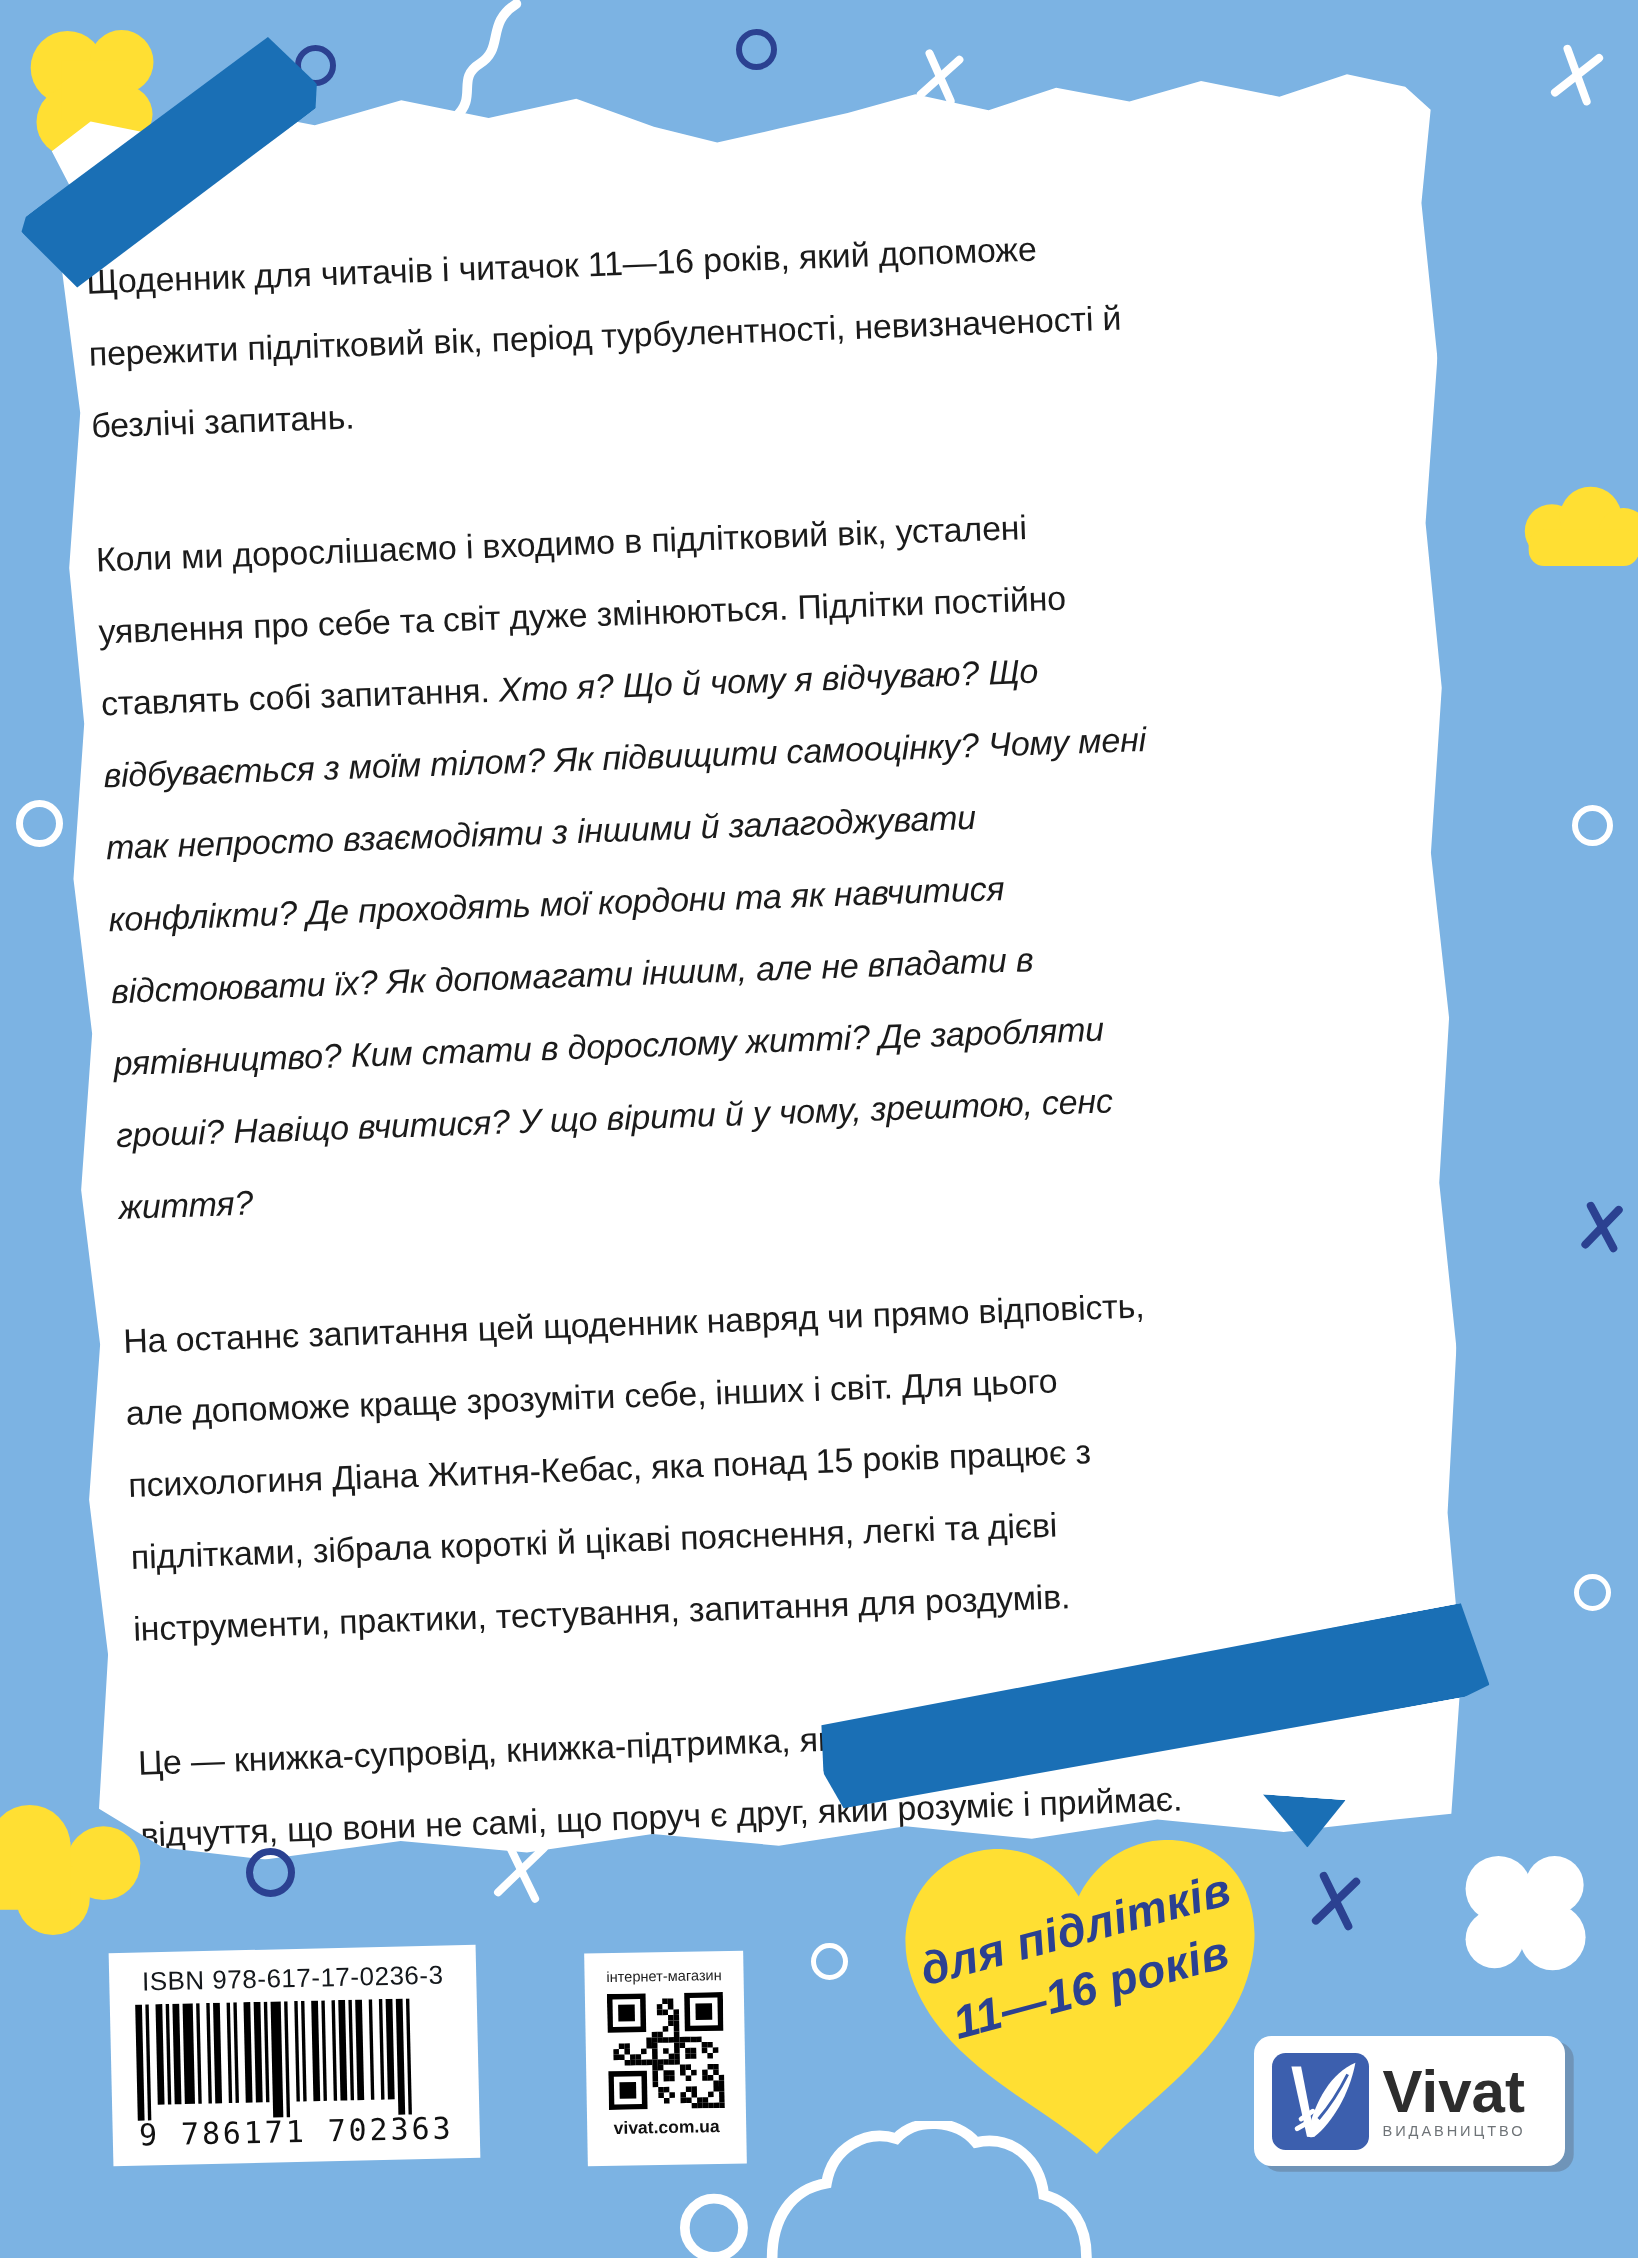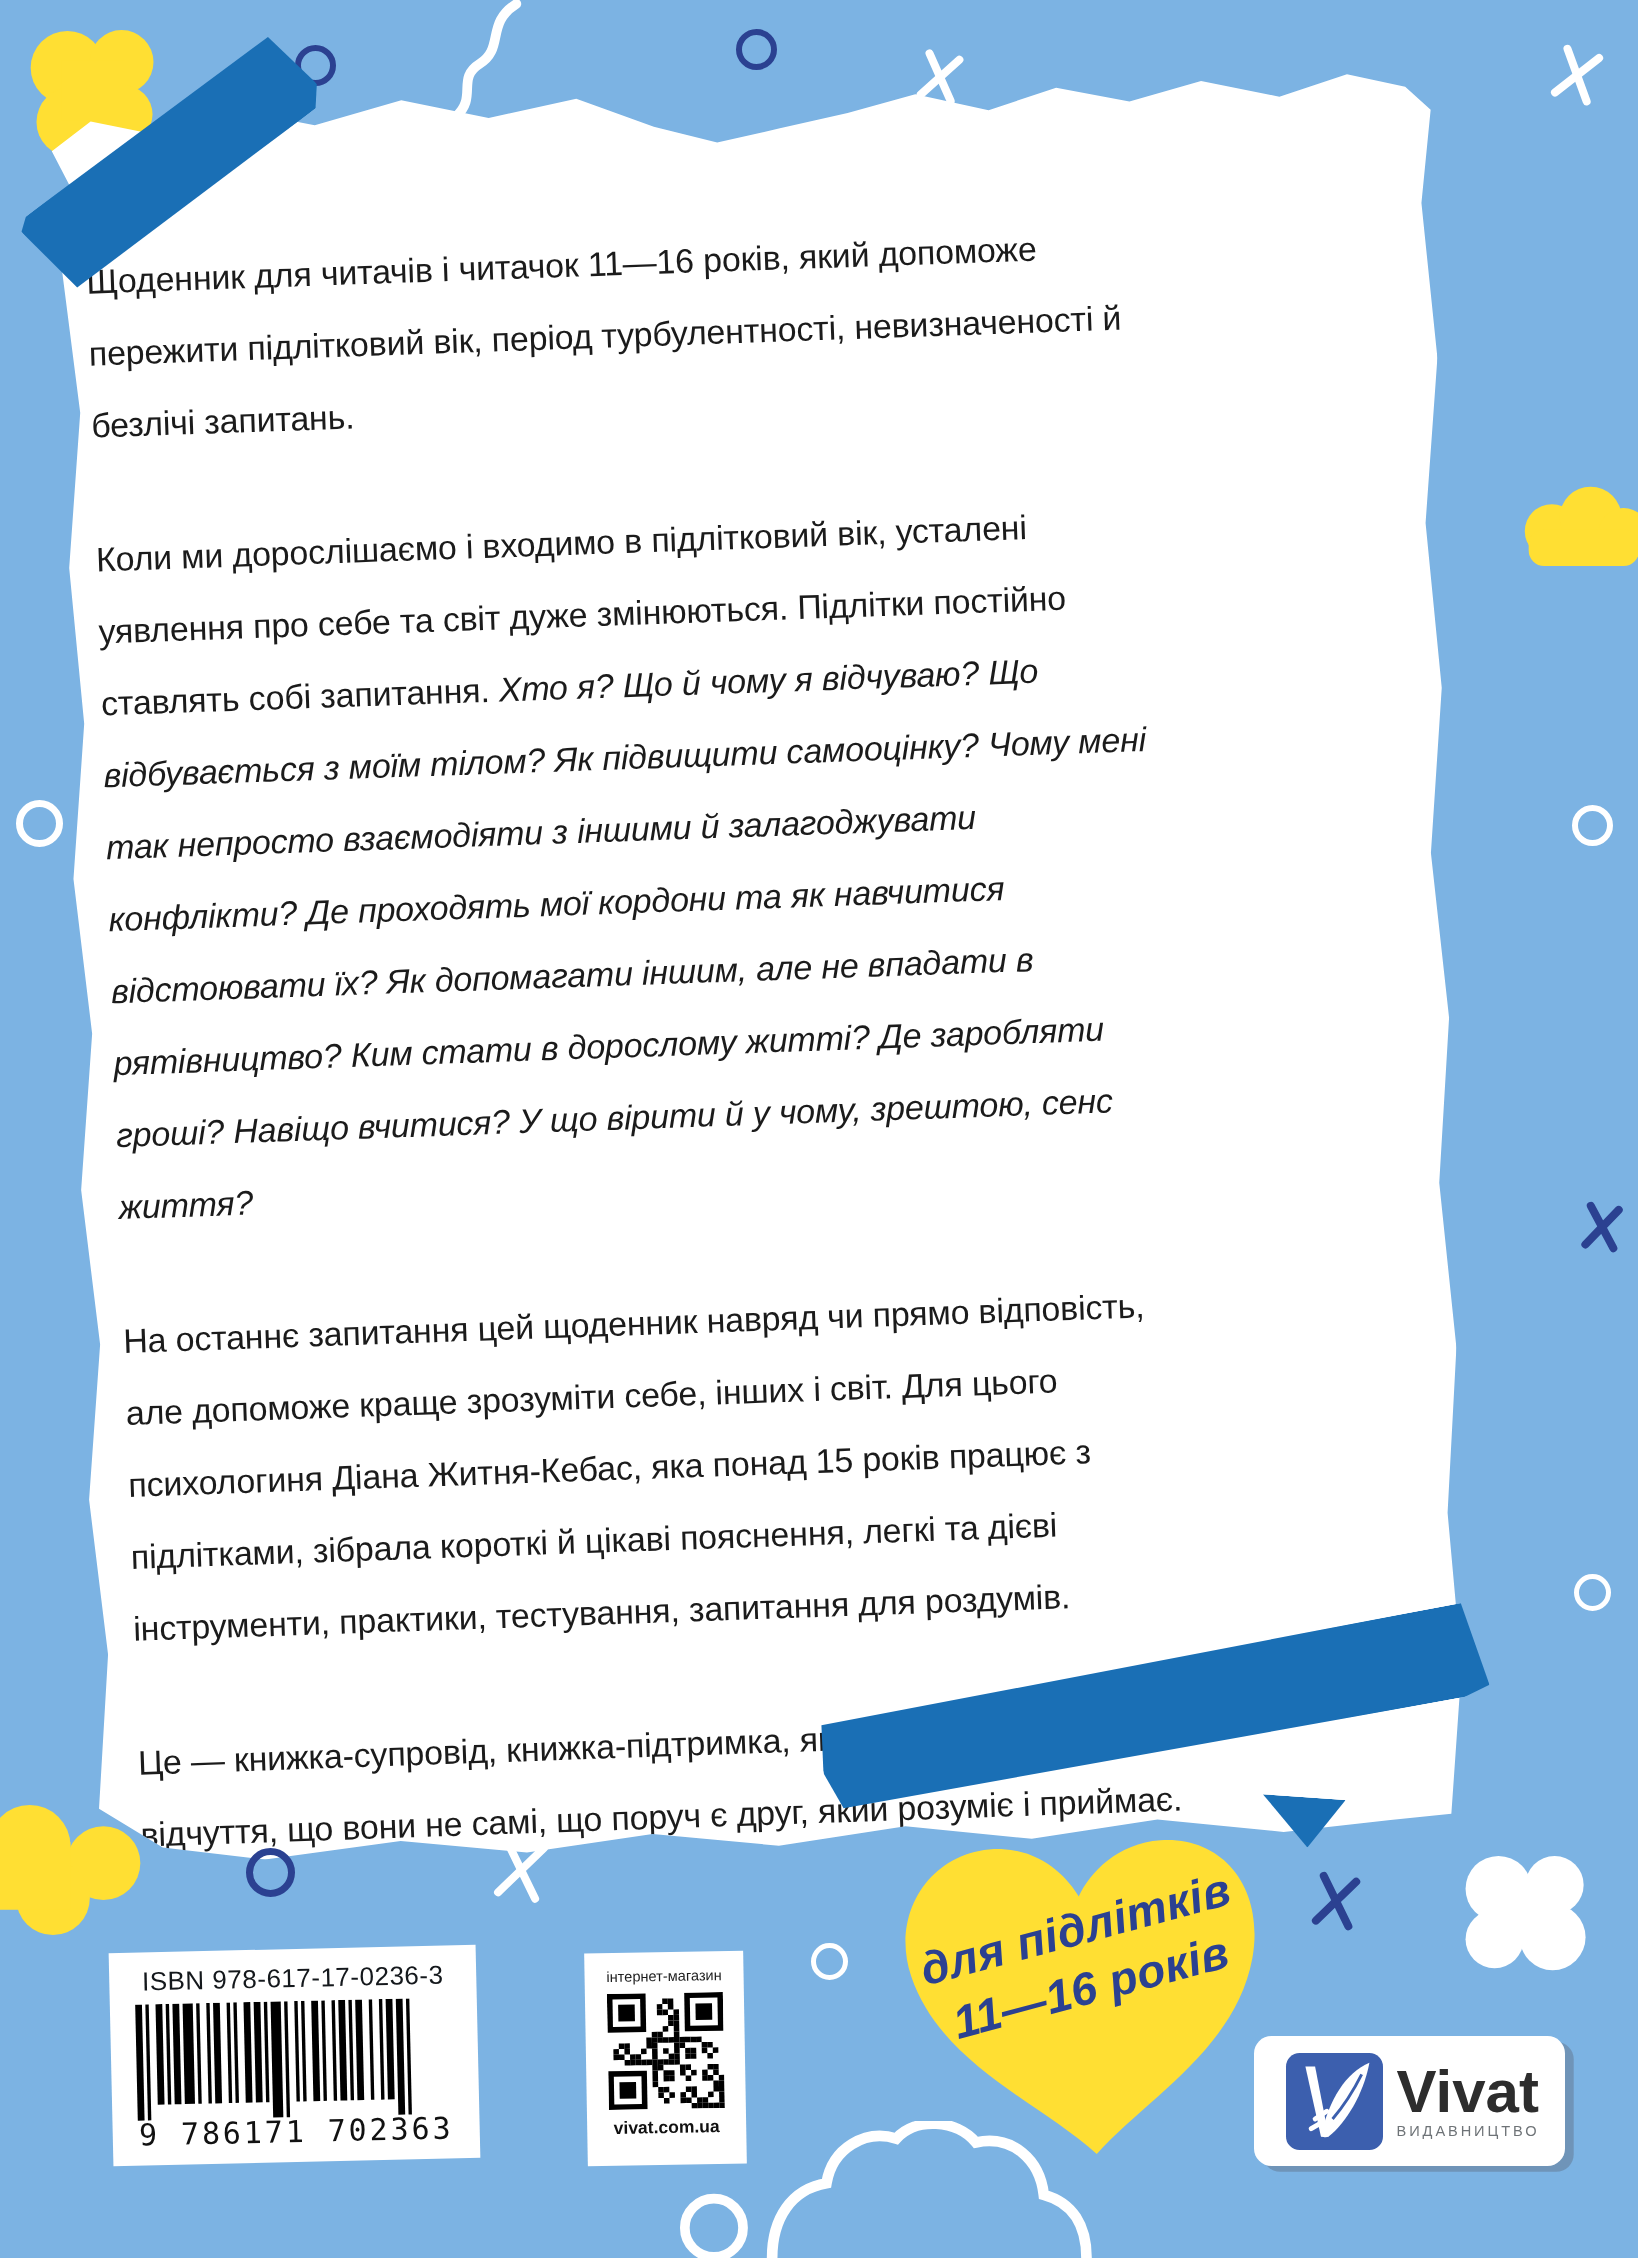--- a/index.html
+++ b/index.html
@@ -48,21 +48,21 @@
   .qr-title{font-size:14.6px;color:#1c1c1c;}
   .qr-url{font-size:17.5px;font-weight:700;color:#111;margin-top:7.8px;}
   
   .heart-wrap{position:absolute;left:885px;top:1805px;width:400px;height:361px;transform:rotate(-4deg);}
   .heart-text{position:absolute;left:0;top:93px;width:100%;text-align:center;
     transform:rotate(-11deg);color:#2b4191;font-style:italic;font-weight:700;font-size:46px;
     line-height:60px;letter-spacing:0.5px;}
   
   .pub-card{left:1254px;top:2036px;width:311px;height:130px;border-radius:17.5px;
     box-shadow:8.7px 5.8px 0 rgba(95,110,130,0.45);display:flex;align-items:center;
-    padding:0 32px;box-sizing:border-box;gap:13.6px;}
+    padding:0 18px;box-sizing:border-box;gap:13.6px;}
   .pub-icon{width:97px;height:97px;border-radius:13.6px;background:#3c5fae;flex:0 0 auto;}
   .pub-name{font-size:60px;font-weight:600;color:#2d2d2d;line-height:58px;}
   .pub-sub{font-size:14.6px;letter-spacing:2.9px;color:#6e7377;margin-top:1.9px;}
 </style>
 </head>
 <body>
 
 <div class="page">
 
   <svg class="abs" style="left:21.3px;top:21.3px;" width="147" height="142" viewBox="0 0 152 146">

